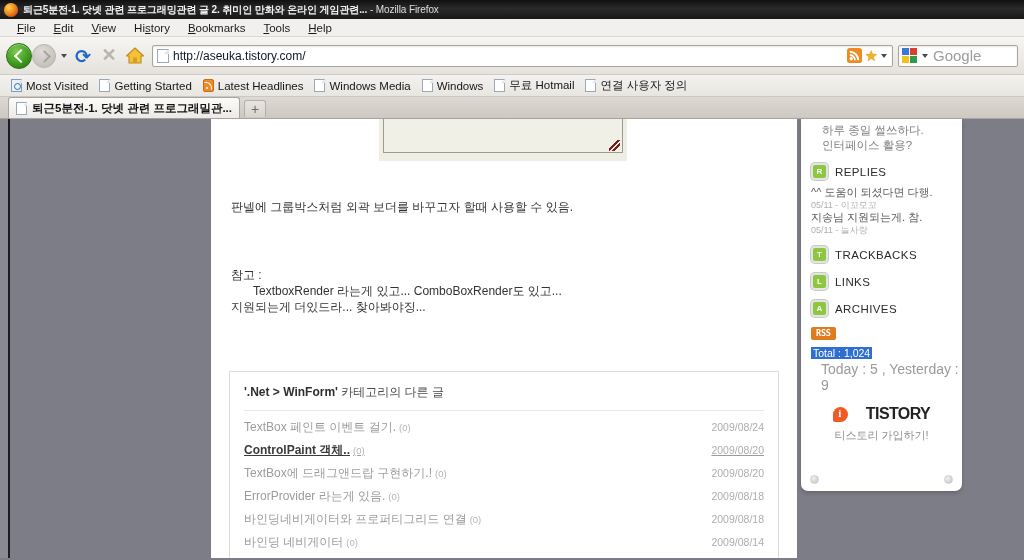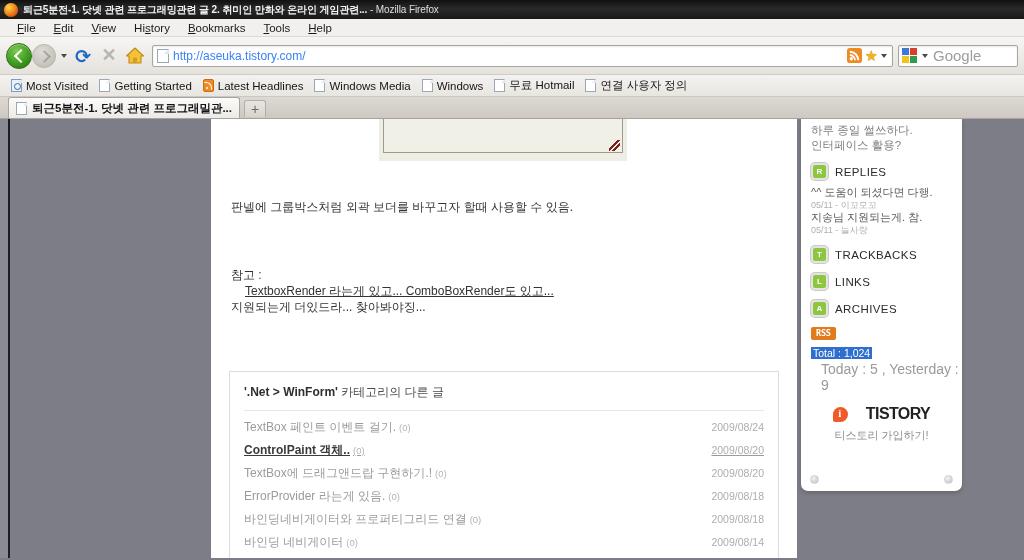--- a/index.html
+++ b/index.html
@@ -79,21 +79,21 @@
     flex:1 1 auto; height:22px; background:#fff;
     border:1px solid #a9a49d; border-radius:2px;
     display:flex; align-items:center; padding:0 3px; margin:0 3px;
     box-shadow:inset 0 1px 2px #00000017;
   }
   .pagedoc{
     width:12px;height:14px;background:#fff;border:1px solid #9aa7b5;
     position:relative;flex:0 0 auto;margin:0 4px 0 1px;
   }
   .pagedoc::after{content:"";position:absolute;right:-1px;top:-1px;border-width:0 0 5px 5px;border-style:solid;border-color:transparent transparent #dfe6ee transparent;}
-  .urltext{ font-size:12px;color:#3b82f6; flex:1 1 auto; white-space:nowrap; overflow:hidden;}
+  .urltext{ font-size:12px;color:#0f172a; flex:1 1 auto; white-space:nowrap; overflow:hidden;}
   .rssic{ width:15px;height:15px;flex:0 0 auto;margin-right:3px;}
   .starc{ font-size:15px;color:#f0b323;line-height:15px;flex:0 0 auto;text-shadow:0 0 1px #c8860a;}
   .searchbox{
     width:120px;height:22px;background:#fff;border:1px solid #a9a49d;border-radius:2px;
     display:flex;align-items:center;padding:0 3px;flex:0 0 auto;
     box-shadow:inset 0 1px 2px #00000017;
   }
   .gicon{ width:15px;height:15px;flex:0 0 auto;margin-right:2px;}
   .searchph{ color:#9d9d9d;font-size:15px;padding-left:3px;}
 
@@ -159,21 +159,21 @@
   .shot-handle{
     position:absolute;right:2px;bottom:1px;width:11px;height:11px;
     background:
       linear-gradient(135deg,transparent 40%,#7a1d1d 40%,#7a1d1d 54%,transparent 54%),
       linear-gradient(135deg,transparent 62%,#7a1d1d 62%,#7a1d1d 76%,transparent 76%);
   }
 
   .para{ position:absolute; color:#333; font-size:12px; white-space:nowrap;}
   .p1{ left:20px; top:80px; }
   .p2{ left:20px; top:148px; }
-  .p3{ left:34px; top:164px;text-decoration:underline; }
+  .p3{ left:42px; top:164px; }
   .p4{ left:20px; top:180px; }
 
   .relbox{
     position:absolute;left:18px;top:252px;width:550px;
     border:1px solid #dcdcdc;background:#fff;padding:12px 14px 10px 14px;
   }
   .relhead{
     font-size:12px;color:#4a4a4a;padding-bottom:9px;
     border-bottom:1px solid #e6e6e6;margin-bottom:5px;
   }
@@ -186,21 +186,21 @@
   .relrow.cur .relttl{ color:#3a3a3a;font-weight:bold;text-decoration:underline;}
   .cnt{ font-size:9.5px;color:#b5b5b5;margin-left:3px;}
   .reldate{ font-size:10.5px;color:#adadad;white-space:nowrap;}
 
   
   .sidebar{
     position:absolute;left:801px;top:0;width:161px;height:372px;
     background:#fff;border-radius:0 0 7px 7px;
     box-shadow:0 2px 4px #00000030;
   }
-  .sb-top{ padding:4px 10px 0 10px;font-size:11.5px;color:#7d7d7d;line-height:15px;}
+  .sb-top{ padding:4px 10px 0 10px;font-size:11.5px;color:#7d7d7d;line-height:15px;margin-left:11px;}
   .sbsec{ display:flex;align-items:center;gap:7px;padding:10px 0 0 10px;}
   .sbico{
     width:17px;height:17px;border-radius:4px;
     background:#8dc63f;border:2px solid #e4e4e4;
     display:flex;align-items:center;justify-content:center;
     color:#fff;font-size:8px;font-weight:bold;flex:0 0 auto;
     box-shadow:0 0 0 1px #c9c9c9;
   }
   .sbttl{ font-size:11.5px;font-weight:normal;color:#2b2b2b;letter-spacing:0.4px;}
   .replies{ padding:6px 10px 0 10px;}

